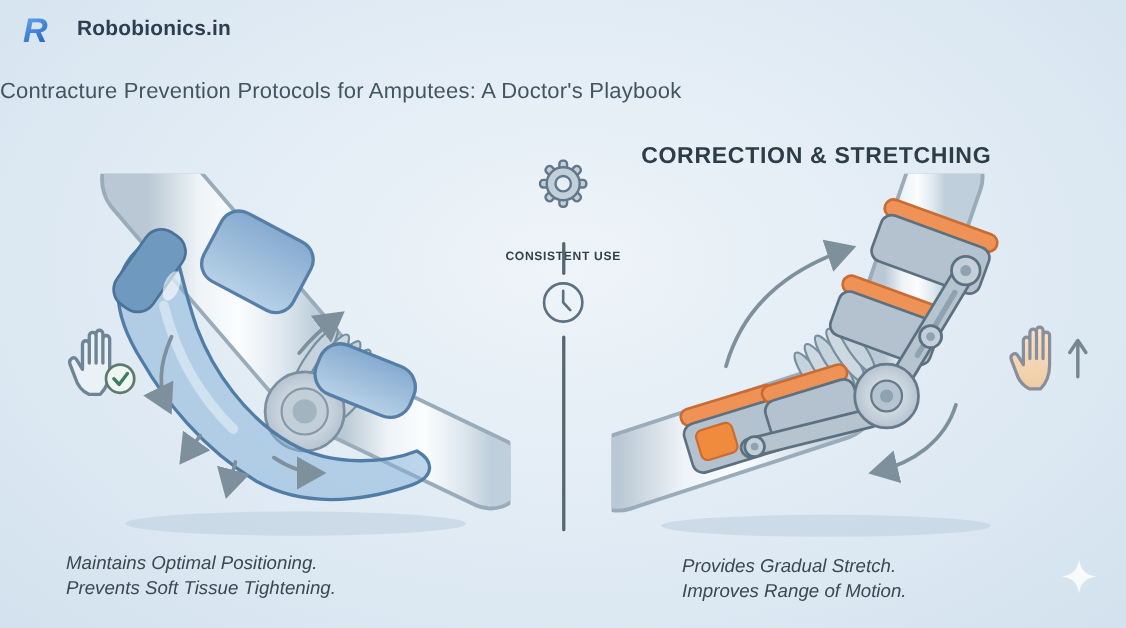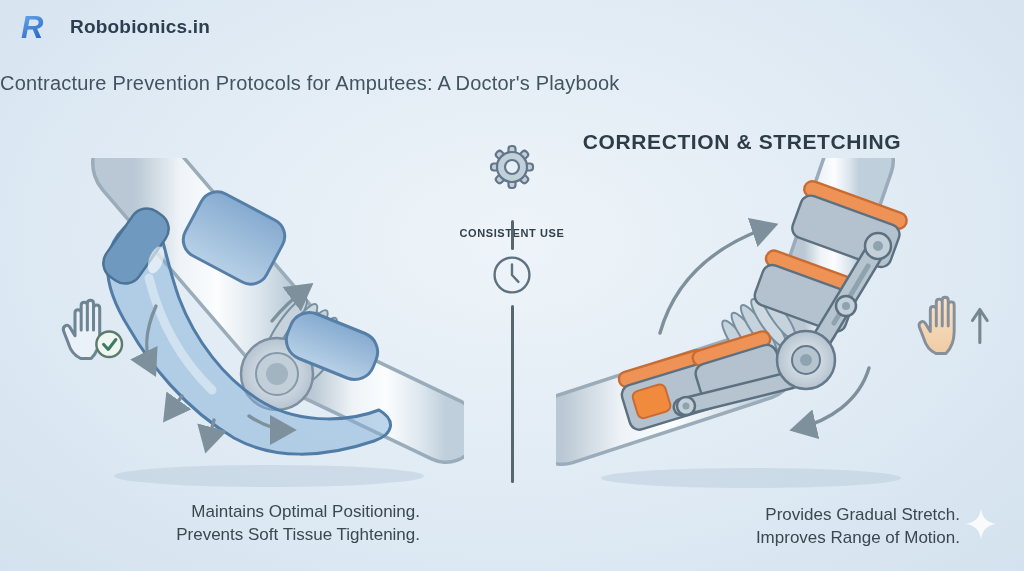--- a/index.html
+++ b/index.html
@@ -22,22 +22,22 @@
   .sec-heading.right{left:532px;width:420px;text-align:center;}
   
   .center-label{position:absolute;left:392px;width:240px;top:195px;text-align:center;
     font-size:11px;font-weight:700;color:#33404a;letter-spacing:.6px;margin-top:32px;}
   .vline{position:absolute;left:511px;width:2.5px;background:#55666f;border-radius:2px;}
   .vline.v1{top:220px;height:30px;}
   .vline.v2{top:305px;height:178px;}
   .gear{position:absolute;left:488px;top:143px;}
   .clock{position:absolute;left:490px;top:253px;}
   
-  .caption{position:absolute;text-align:right;font-size:17px;line-height:1.36;
-    color:#3b4850;font-weight:500;}
+  .caption{position:absolute;text-align:left;font-size:17px;line-height:1.36;
+    color:#3b4850;font-weight:500;font-style:italic;}
   .caption.left{left:60px;width:360px;top:500px;}
   .caption.right{left:620px;width:340px;top:503px;}
   .caption.center{left:372px;width:280px;top:494px;font-size:16.5px;line-height:1.3;}
   .caption.center .cap-head{font-weight:700;color:#2d3941;}
   
   .hand-check{position:absolute;left:56px;top:292px;}
   .hand-up{position:absolute;left:912px;top:289px;}
   .sparkle{position:absolute;left:964px;top:507px;opacity:.85;}
   
   .illu-left{position:absolute;left:64px;top:158px;}

